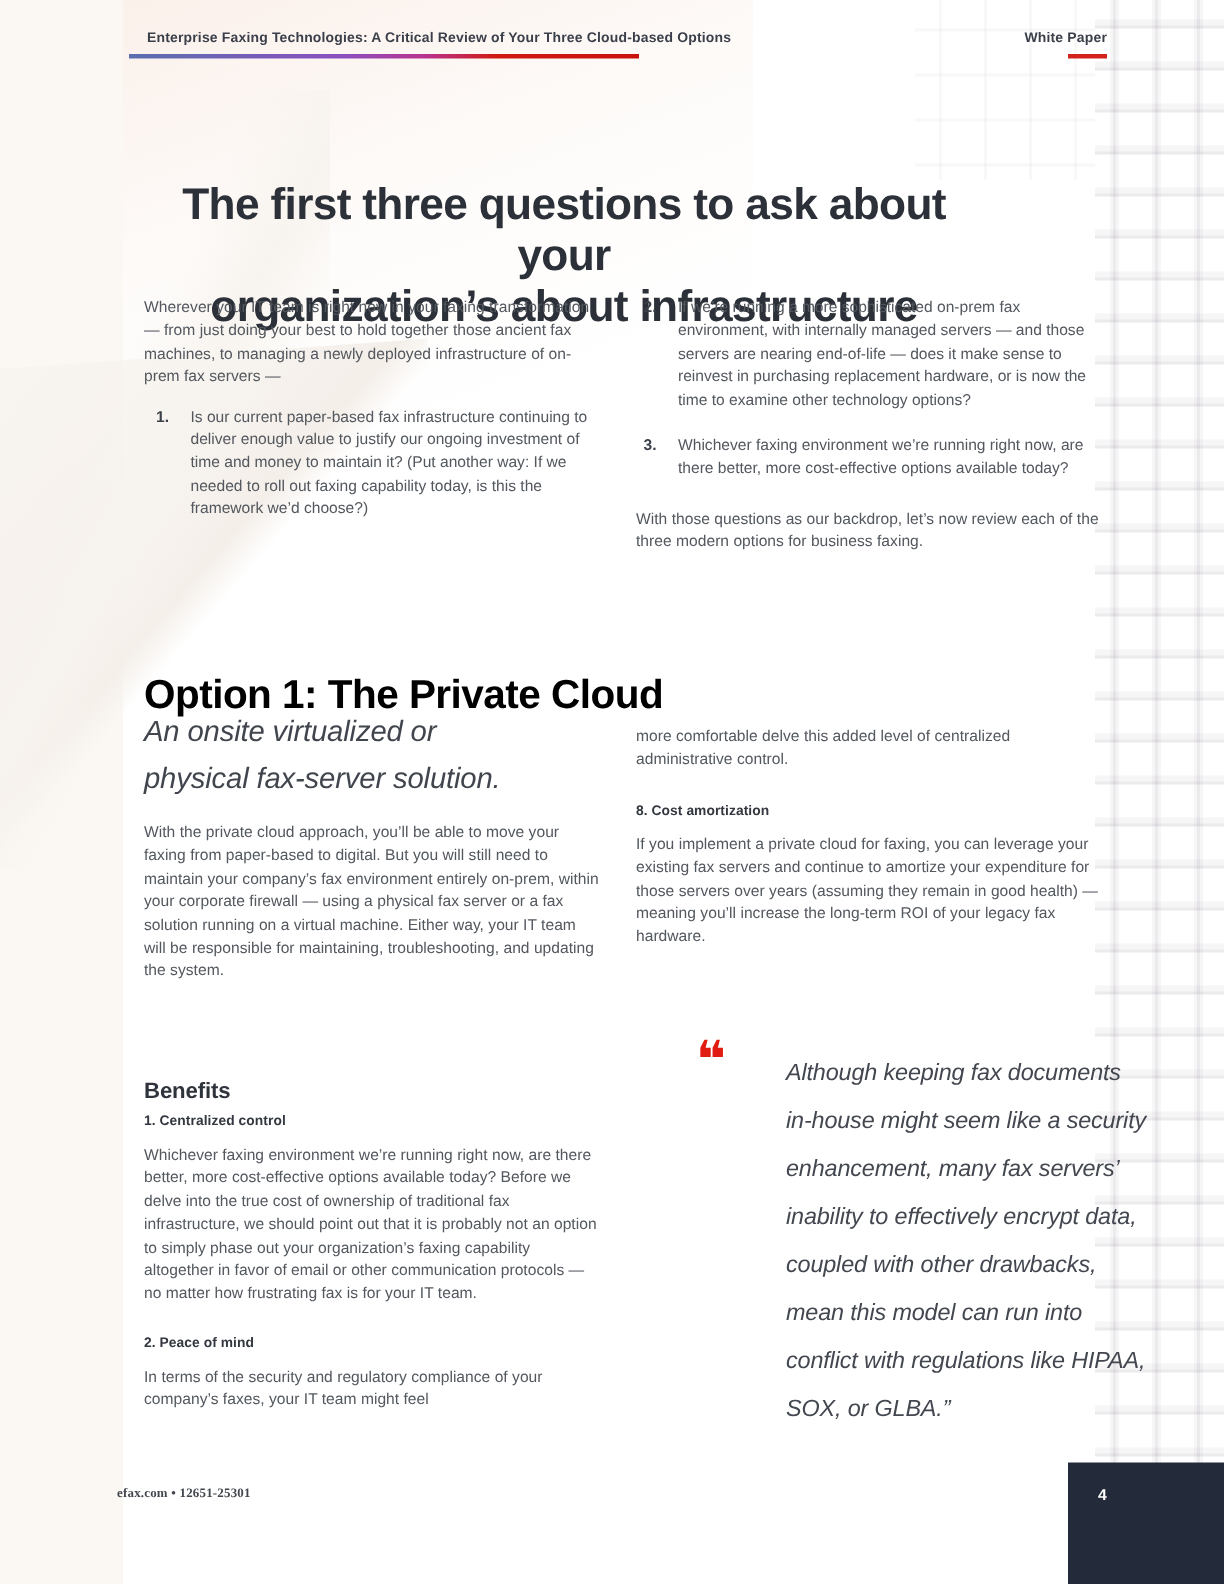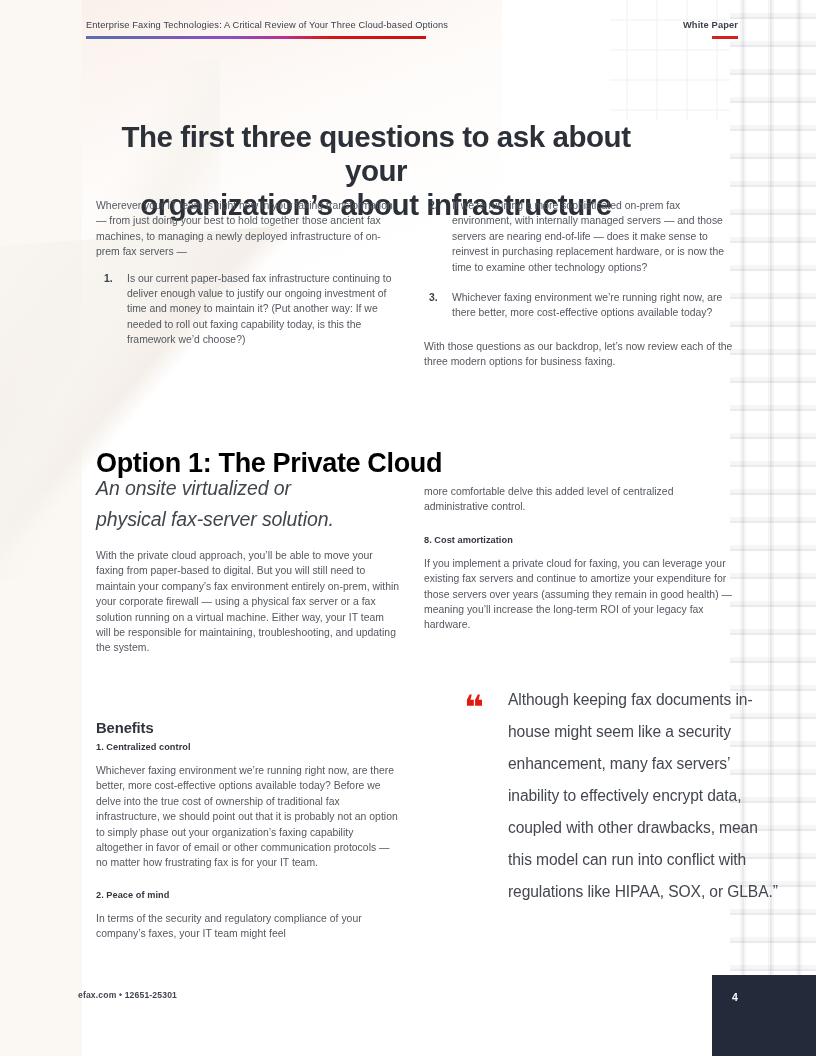--- a/index.html
+++ b/index.html
@@ -75,22 +75,22 @@
       linear-gradient(to bottom, rgba(120,110,130,0.12) 0 2px, rgba(0,0,0,0) 2px);
     background-size: 30px 30px, 30px 30px;
     background-position: 16px 12px, 9px 19px;
   }
 
   
   #header {
     position: absolute; left: 86px; top: 20px; width: 652px; height: 28px;
   }
   .hdr-title {
-    position: absolute; left: 0; top: 0;
-    font-size: 9.3px; font-weight: normal; letter-spacing: 0.12px;
+    position: absolute; left: 12px; top: 0;
+    font-size: 9.3px; font-weight: bold; letter-spacing: 0.12px;
     color: #3a3f49; white-space: nowrap;
   }
   .hdr-rule {
     position: absolute; left: 0; top: 16px; width: 340px; height: 3px;
     background: linear-gradient(to right, #5b6fae 0%, #8b4fc0 42%, #b8338f 58%, #cf1a12 72%, #c8140d 100%);
   }
   .hdr-right {
     position: absolute; right: 0; top: 0; text-align: right;
   }
   .hdr-right-label {
@@ -171,31 +171,32 @@
   #pullquote {
     position: absolute; left: 424px; top: 668px; width: 320px;
   }
   #pullquote .qmark {
     position: absolute; left: 0; top: 6px;
     color: #e01b12; font-size: 34px; font-weight: bold;
     font-family: "DejaVu Sans", sans-serif;
     line-height: 1; letter-spacing: -2px;
   }
   #pullquote .qtext {
-    margin: 0; padding-left: 44px;
+    margin: 16px; padding-left: 44px;
     font-size: 15.6px; line-height: 32px;
-    color: #43474f;
+    font-style: italic; color: #43474f;
     letter-spacing: -0.1px;
   }
 
   
   #footer-note {
     position: absolute; left: 78px; top: 990px;
     font-size: 8.6px; font-weight: bold; color: #42464e;
     letter-spacing: 0.15px;
+    font-family: Liberation Serif, serif;
   }
   #page-num-box {
     position: absolute; left: 712px; top: 975px;
     width: 104px; height: 81px;
     background: #232b3b;
   }
   #page-num-box .num {
     position: absolute; left: 20px; top: 16px;
     color: #ffffff; font-size: 10.5px; font-weight: bold;
   }

